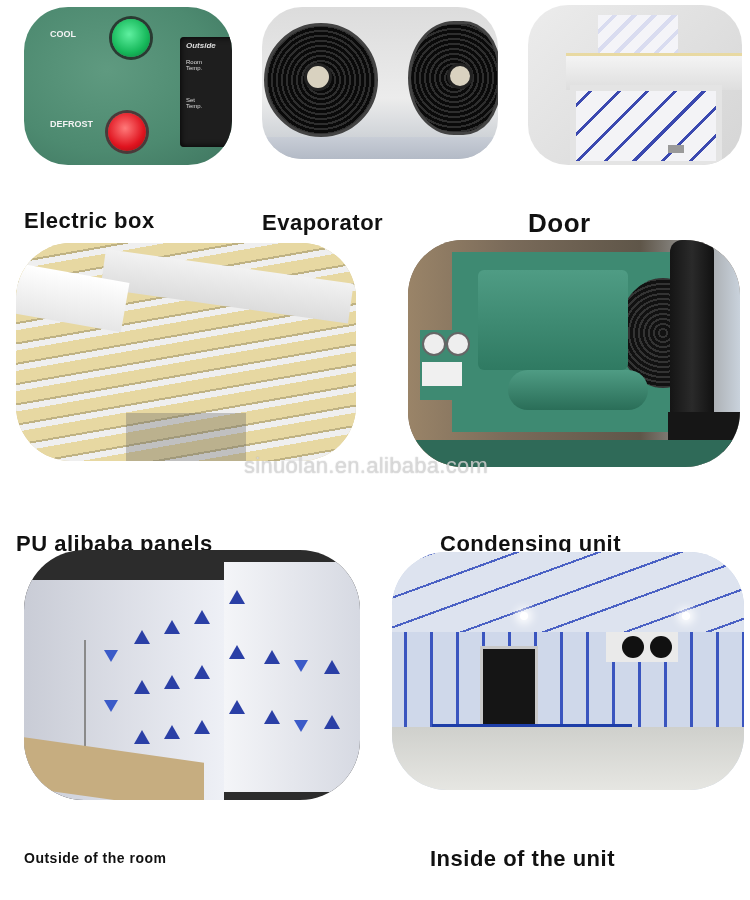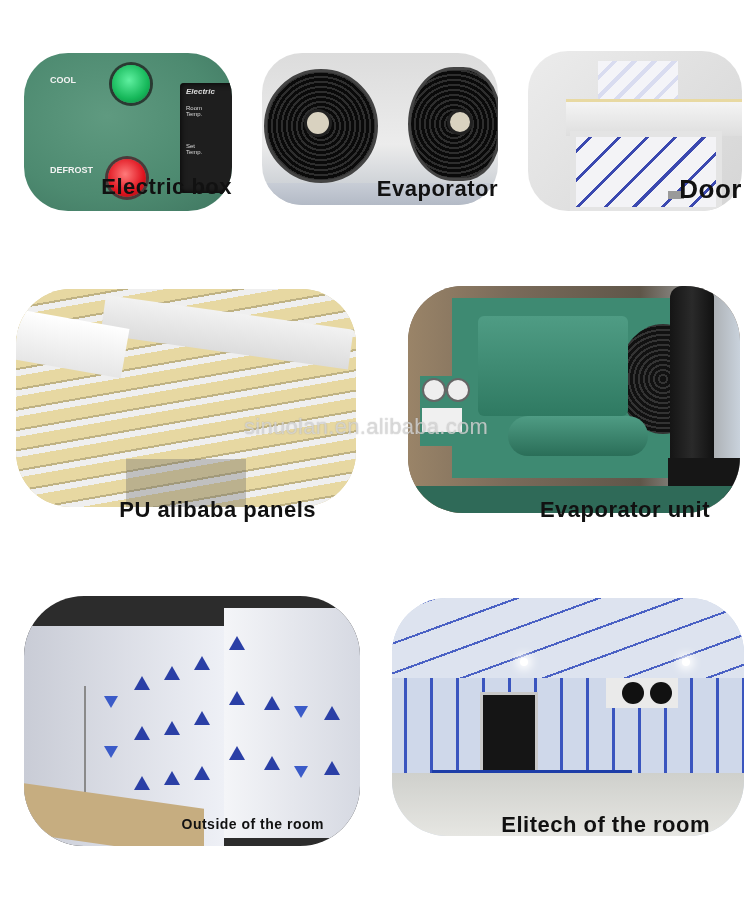--- a/index.html
+++ b/index.html
@@ -1,18 +1,18 @@
 <!DOCTYPE html>
 <html><head>
   <meta charset="utf-8">
   <style>
     html, body { margin: 0; padding: 0; background: #ffffff; }
     body { width: 750px; height: 900px; position: relative; overflow: hidden; font-family: "Liberation Sans", sans-serif; }
-    .photo { position: absolute; overflow: hidden; margin-top: 46px; }
-    .caption { position: absolute; font-family: "Liberation Sans", sans-serif; font-weight: bold; color: #111; text-align: right; white-space: nowrap; letter-spacing: 0.5px; }
+    .photo { position: absolute; overflow: hidden; }
+    .caption { position: absolute; font-family: "Liberation Sans", sans-serif; font-weight: bold; color: #111; text-align: left; white-space: nowrap; letter-spacing: 0.5px; margin-top: 34px; }
     .abs { position: absolute; }
     .watermark { position: absolute; font-family: "Liberation Sans", sans-serif; font-size: 22px; color: rgba(255,255,255,0.55); text-shadow: 0 0 1px rgba(120,120,120,0.7); white-space: nowrap; letter-spacing: 0.3px; }
 
     
     #p1 { left: 24px; top: 7px; width: 208px; height: 158px; border-radius: 44px; background: radial-gradient(ellipse at 40% 40%, #5f9a80 0%, #4d8a70 60%, #3f7660 100%); }
     .led { position: absolute; border-radius: 50%; }
     .lbl { position: absolute; color: #f3f3f3; font-weight: bold; font-size: 9px; }
     .ctrl { position: absolute; left: 156px; top: 30px; width: 60px; height: 110px; background: #1e1e1e; border-radius: 4px; box-shadow: inset 0 0 6px #000; }
     .ctrl span { position: absolute; color: #ddd; font-size: 6px; left: 6px; }
 
@@ -40,21 +40,21 @@
   </style>
 </head>
 <body>
 
 <div class="photo" id="p1">
   <span class="lbl" style="left:26px;top:22px;">COOL</span>
   <div class="led" style="left:88px;top:12px;width:38px;height:38px;background:radial-gradient(circle at 45% 40%,#5ff0a0,#16b85a 60%,#0b7a3a);box-shadow:0 0 0 3px #2a3a32;"></div>
   <span class="lbl" style="left:26px;top:112px;">DEFROST</span>
   <div class="led" style="left:84px;top:106px;width:38px;height:38px;background:radial-gradient(circle at 45% 40%,#ff7a7a,#e0141f 60%,#8d0b10);box-shadow:0 0 0 3px #4a3a3a;"></div>
   <div class="ctrl">
-    <span style="top:4px;font-size:8px;font-style:italic;font-weight:bold;">Electric</span>
+    <span style="top:4px;font-size:8px;font-style:italic;font-weight:bold;">Outside</span>
     <span style="top:22px;width:24px;">Room Temp.</span>
     <span style="top:60px;width:24px;">Set Temp.</span>
   </div>
 </div>
 <div class="caption" style="left:24px;top:174px;width:208px;font-size:22px;">Electric box</div>
 
 <div class="photo" id="p2">
   <div class="fan" style="left:2px;top:16px;width:108px;height:108px;"></div>
   <div class="hub" style="left:42px;top:56px;width:22px;height:22px;"></div>
   <div class="fan" style="left:146px;top:14px;width:86px;height:108px;border-radius:50% 40% 40% 50%;"></div>
@@ -86,23 +86,23 @@
   <div class="abs" style="left:70px;top:30px;width:150px;height:100px;background:linear-gradient(#4f9c84,#2f7a62);border-radius:6px;"></div>
   <div class="abs" style="left:100px;top:130px;width:140px;height:40px;border-radius:20px;background:linear-gradient(#4f9c84,#2a6e58);"></div>
   <div class="abs" style="left:12px;top:90px;width:50px;height:70px;background:#3e8a72;"></div>
   <div class="abs" style="left:14px;top:92px;width:20px;height:20px;border-radius:50%;background:#eee;border:2px solid #666;"></div>
   <div class="abs" style="left:38px;top:92px;width:20px;height:20px;border-radius:50%;background:#eee;border:2px solid #666;"></div>
   <div class="abs" style="left:14px;top:122px;width:40px;height:24px;background:#f0f0f0;"></div>
   <div class="abs" style="left:262px;top:0;width:44px;height:175px;background:linear-gradient(90deg,#151515,#2a2a2a,#111);border-radius:12px 12px 0 0;"></div>
   <div class="abs" style="left:260px;top:172px;width:72px;height:40px;background:#161616;"></div>
   <div class="abs" style="left:0;top:200px;width:332px;height:27px;background:#2f6a58;"></div>
 </div>
-<div class="caption" style="left:440px;top:497px;width:270px;font-size:22px;">Evaporator unit</div>
+<div class="caption" style="left:440px;top:497px;width:270px;font-size:22px;">Condensing unit</div>
 
-<div class="watermark" style="left:244px;top:414px;">sinuolan.en.alibaba.com</div>
+<div class="watermark" style="left:244px;top:453px;">sinuolan.en.alibaba.com</div>
 
 <div class="photo" id="p6">
   <div class="abs" style="left:0;top:30px;width:200px;height:220px;background:linear-gradient(90deg,#c9ccd6,#eef0f6);"></div>
   <div class="abs" style="left:200px;top:12px;width:136px;height:230px;background:linear-gradient(90deg,#f4f5f8,#d6d9e2);"></div>
   <div class="abs" style="left:60px;top:90px;width:2px;height:120px;background:#8a8a8a;"></div>
   <div class="tri" style="left:110px;top:80px;"></div>
     <div class="trid" style="left:80px;top:100px;"></div>
   <div class="tri" style="left:140px;top:70px;"></div>
     <div class="tri" style="left:170px;top:60px;"></div>
   <div class="tri" style="left:110px;top:130px;"></div>
@@ -130,13 +130,13 @@
   <div class="abs" style="left:0;top:80px;width:352px;height:95px;background:repeating-linear-gradient(90deg,#cfd8ea 0 12px,#3a55bf 12px 15px,#cfd8ea 15px 26px);"></div>
   <div class="abs" style="left:88px;top:94px;width:52px;height:78px;background:#151515;border:3px solid #c8c8c8;"></div>
   <div class="abs" style="left:214px;top:80px;width:72px;height:30px;background:#eaeaea;"></div>
   <div class="abs" style="left:230px;top:84px;width:22px;height:22px;border-radius:50%;background:#111;"></div>
   <div class="abs" style="left:258px;top:84px;width:22px;height:22px;border-radius:50%;background:#111;"></div>
   <div class="abs" style="left:40px;top:172px;width:200px;height:3px;background:#1e3ea8;"></div>
   <div class="abs" style="left:0;top:175px;width:352px;height:63px;background:linear-gradient(#cfd0cc,#e6e6e2);"></div>
   <div class="abs" style="left:128px;top:60px;width:8px;height:8px;border-radius:50%;background:#fff;box-shadow:0 0 10px 4px #fff;"></div>
   <div class="abs" style="left:290px;top:60px;width:8px;height:8px;border-radius:50%;background:#fff;box-shadow:0 0 10px 4px #fff;"></div>
 </div>
-<div class="caption" style="left:430px;top:812px;width:280px;font-size:22px;">Elitech of the room</div>
+<div class="caption" style="left:430px;top:812px;width:280px;font-size:22px;">Inside of the unit</div>
 
 </body></html>

